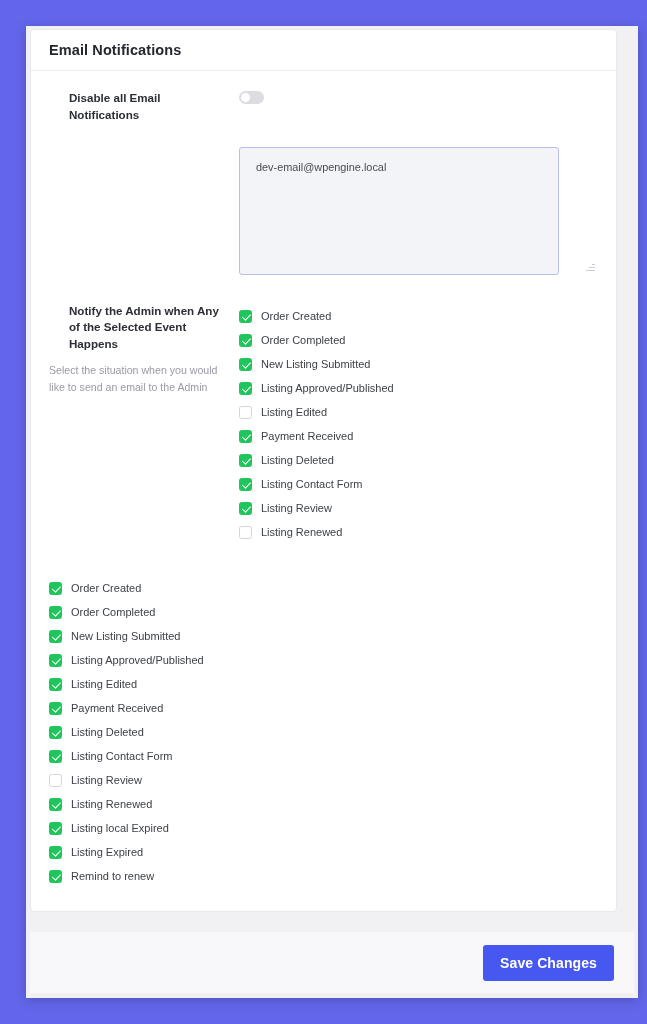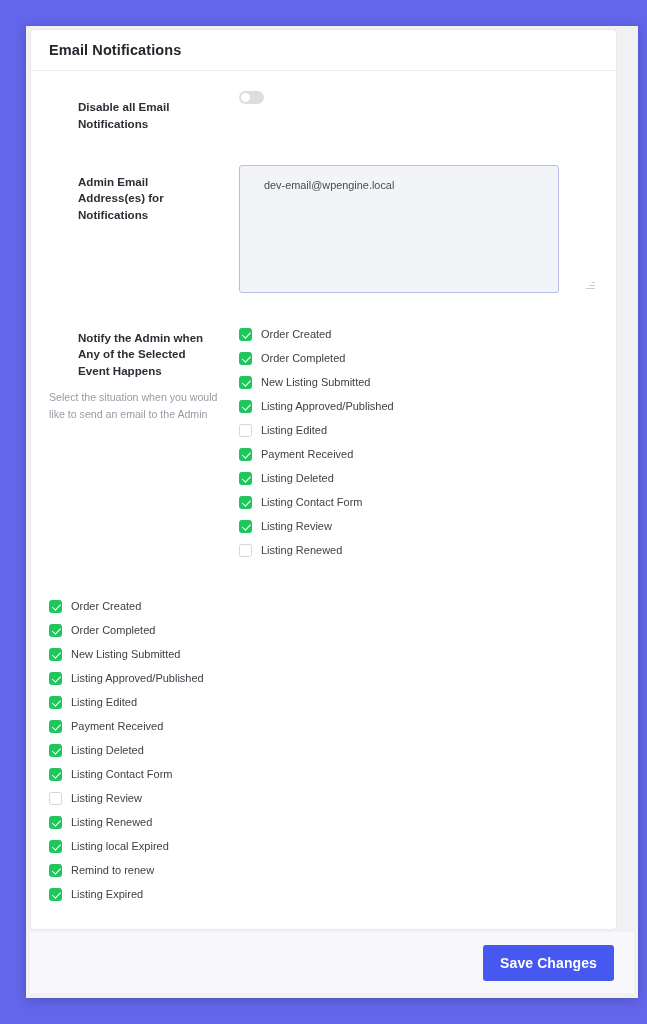--- a/index.html
+++ b/index.html
@@ -69,21 +69,21 @@
   .row-field {
     flex: 1 1 auto;
     min-width: 0;
   }
 
   .lbl-title {
     font-size: 11.6px;
     font-weight: bold;
     color: #2b2f35;
     line-height: 1.45;
-    margin: 9px;
+    margin: 0;
     padding-left: 20px;
   }
   .lbl-desc {
     font-size: 10.6px;
     color: #9a9aa5;
     line-height: 1.62;
     margin: 9px 0 0 0;
   }
 
   
@@ -118,21 +118,21 @@
     padding-top: 10px;
     padding-bottom: 16px;
   }
   .ta-wrap { position: relative; }
   textarea.email-box {
     width: 320px;
     height: 128px;
     background: #f3f4f7;
     border: 1px solid #b9bdea;
     border-radius: 3px;
-    padding: 11px 24px;
+    padding: 11px 16px;
     font-family: "Liberation Sans", sans-serif;
     font-size: 10.9px;
     color: #4a4a52;
     line-height: 1.5;
     resize: none;
     outline: none;
     display: block;
   }
   .resize-grip {
     position: absolute;
@@ -250,21 +250,20 @@
         </div>
         <div class="row-field">
           <div class="toggle">
             <span class="knob"></span>
           </div>
         </div>
       </div>
 
       <div class="row sec-email">
         <div class="row-label">
-          <p class="lbl-title">Admin Email Address(es) for Notifications</p>
         </div>
         <div class="row-field">
           <div class="ta-wrap">
             <textarea class="email-box" placeholder="" style="">dev-email@wpengine.local</textarea>
             <span class="resize-grip">
                 <i></i>
                 <i></i>
                 <i></i>
               </span>
           </div>
@@ -364,25 +363,25 @@
               <div class="cb-item">
                 <span class="cb-box on"></span>
                 <span class="cb-text">Listing Renewed</span>
               </div>
               <div class="cb-item">
                 <span class="cb-box on"></span>
                 <span class="cb-text">Listing local Expired</span>
               </div>
               <div class="cb-item">
                 <span class="cb-box on"></span>
+                <span class="cb-text">Listing Expired</span>
+              </div>
+              <div class="cb-item">
+                <span class="cb-box on"></span>
                 <span class="cb-text">Remind to renew</span>
-              </div>
-              <div class="cb-item">
-                <span class="cb-box on"></span>
-                <span class="cb-text">Listing Expired</span>
               </div>
             </div>
         </div>
       </div>
 
     </div>
   </div>
 
   <div class="footer-bar">
     <button class="save-btn">Save Changes</button>

